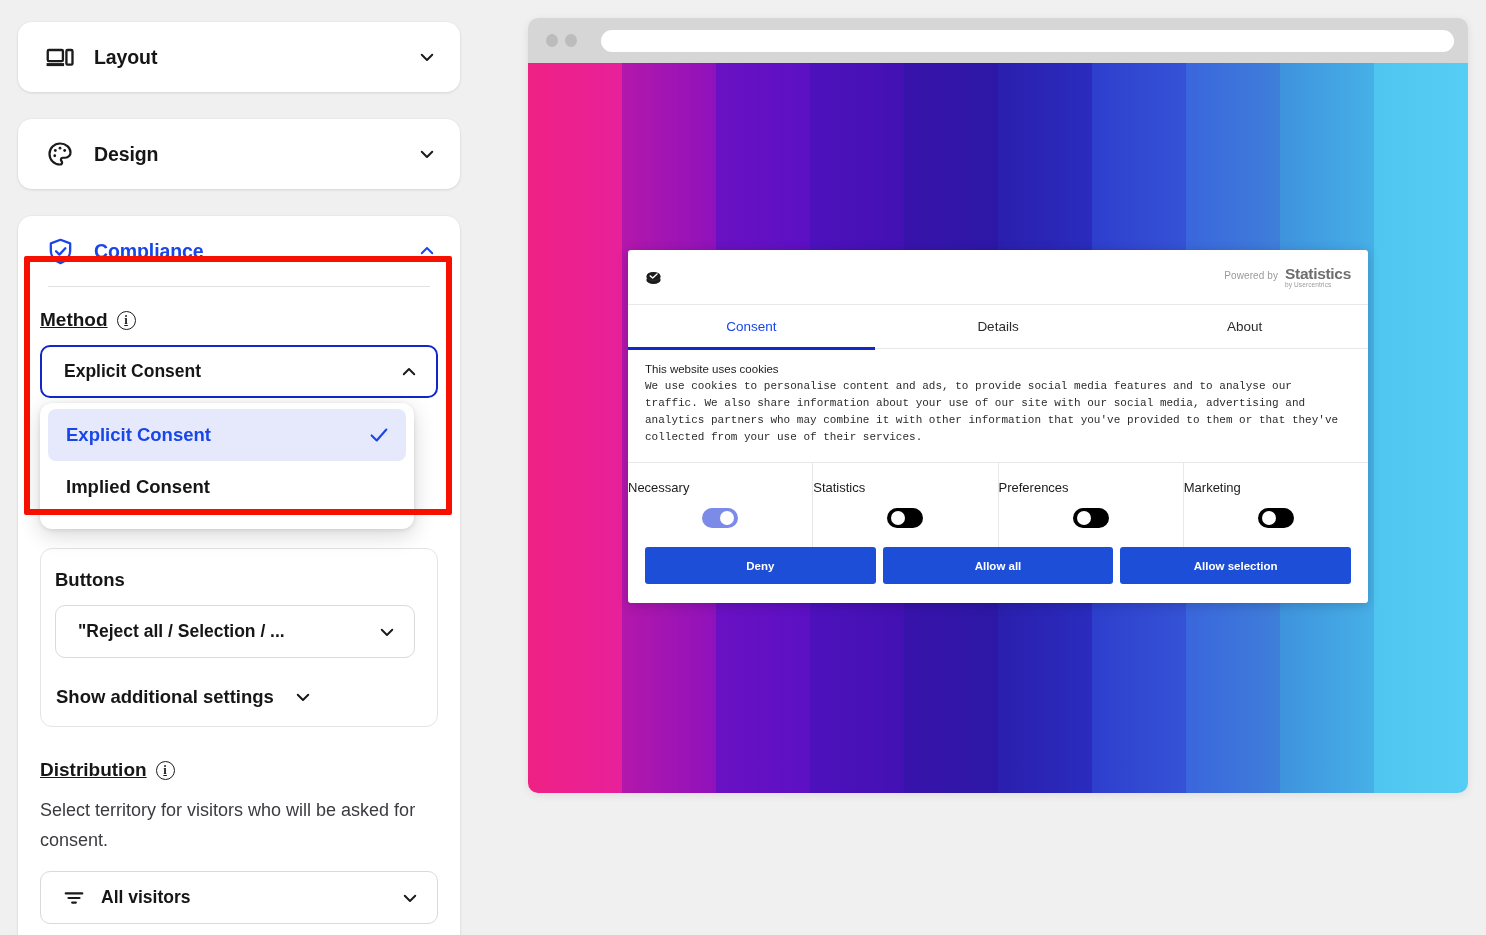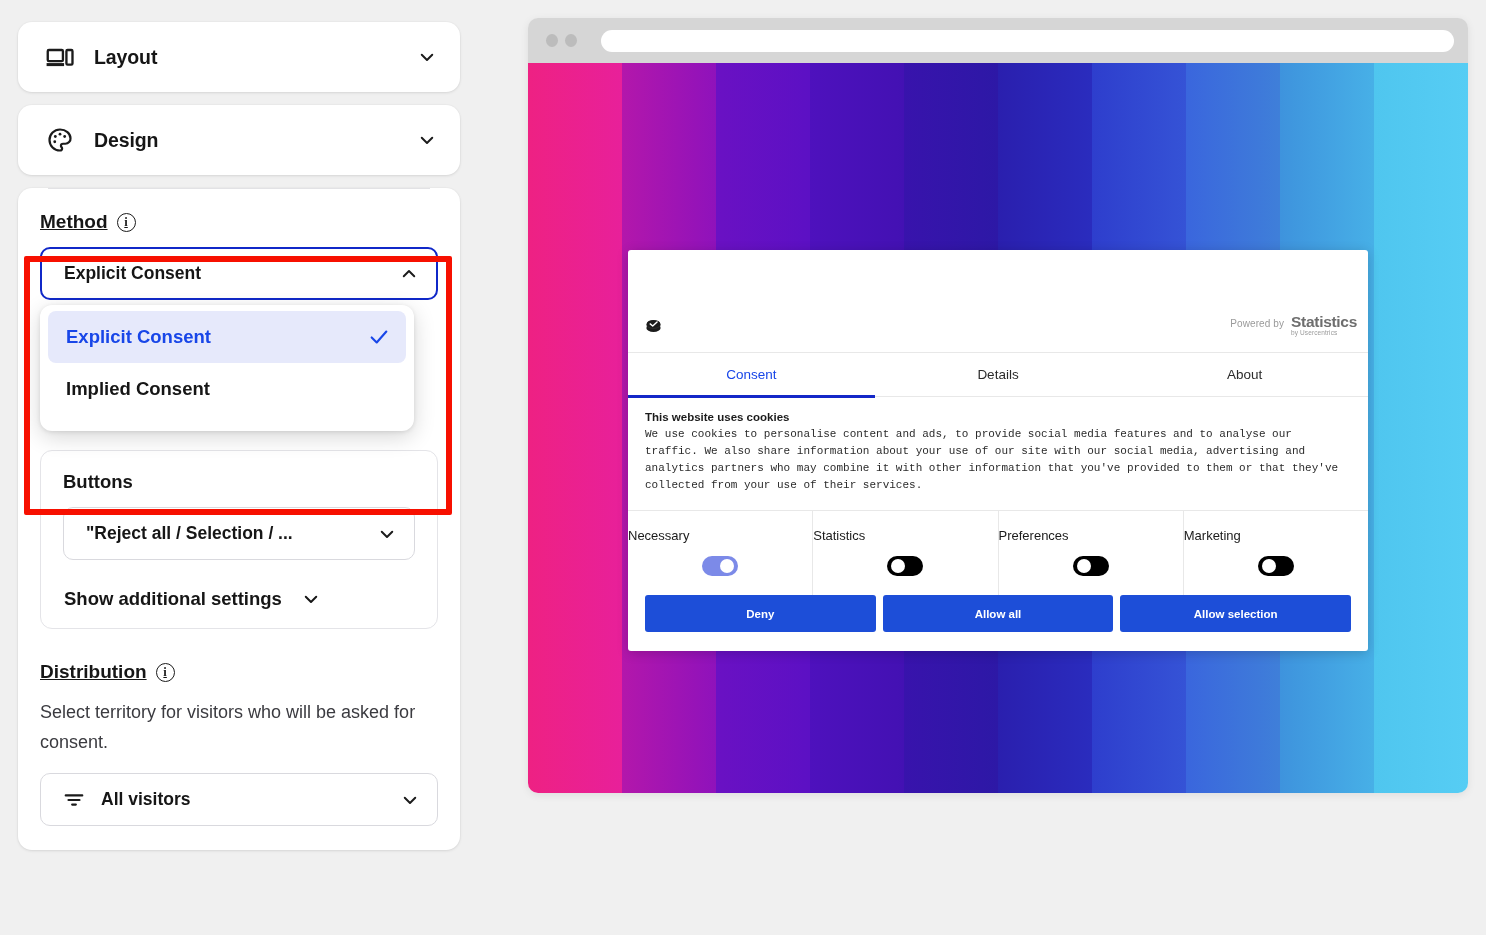--- a/index.html
+++ b/index.html
@@ -13,21 +13,21 @@
 
   
   .sidebar {
     position: absolute; left: 18px; top: 22px;
     width: 442px;
   }
   .accordion {
     background: #fff;
     border-radius: 14px;
     box-shadow: 0 1px 3px rgba(0,0,0,.10), 0 0 0 1px rgba(0,0,0,.015);
-    margin-bottom: 13px;
+    margin-bottom: 27px;
   }
   .acc-head {
     display: flex; align-items: center;
     height: 70px; padding: 0 24px 0 27px;
     cursor: pointer;
   }
   .acc-icon { width: 30px; height: 30px; flex: 0 0 30px; display:flex; align-items:center; justify-content:center; }
   .acc-title {
     flex: 1 1 auto; margin-left: 19px;
     font-size: 19.5px; font-weight: 700; color: #161616;
@@ -90,21 +90,21 @@
     position: absolute; left: 24px; top: 256px;
     width: 428px; height: 259px;
     border: 6px solid #f71000;
     border-radius: 2px;
     z-index: 40; pointer-events: none;
   }
 
   
   .inner-card {
     border: 1px solid #e4e4e8; border-radius: 12px;
-    padding: 20px 22px 18px 22px;
+    padding: 20px 22px 18px 14px;
     margin-top: 18px;
   }
   .inner-label {
     font-size: 18.5px; font-weight: 700; color: #161616; margin-bottom: 14px;
   }
   .show-more {
     display: flex; align-items: center; gap: 20px;
     margin-top: 28px; padding-left: 1px; cursor: pointer;
   }
   .show-more span { font-size: 18.5px; font-weight: 700; color: #161616; }
@@ -140,41 +140,41 @@
   .cookiebanner {
     position: absolute; left: 100px; top: 187px;
     width: 740px;
     background: #fff;
     border-radius: 3px;
     box-shadow: 0 2px 12px rgba(0,0,0,.18);
     overflow: hidden;
   }
   .cb-head {
     height: 55px; display: flex; align-items: center;
-    padding: 0 11px 0 16px; border-bottom: 1px solid #e8e8e8; margin-top: 48px;
+    padding: 0 17px 0 16px; border-bottom: 1px solid #e8e8e8;
   }
   .cb-logo { width: 19px; height: 19px; }
   .cb-powered {
     margin-left: auto; display: flex; align-items: flex-start; gap: 7px;
   }
   .cb-powered-txt { font-size: 10px; color: #9a9a9a; padding-top: 4px; letter-spacing: .1px; }
   .cb-brand { line-height: 1; text-align: left; }
   .cb-brand-main { font-size: 15.5px; font-weight: 700; color: #6e6e6e; letter-spacing: -.3px; }
   .cb-brand-sub { font-size: 6.5px; color: #9a9a9a; letter-spacing: .1px; margin-top: 1px; }
 
   .cb-tabs { display: flex; border-bottom: 1px solid #e8e8e8; }
   .cb-tab {
     flex: 1 1 0; text-align: center; padding: 14px 0 13px 0;
     font-size: 13.5px; color: #2b2b2b; cursor: pointer;
     border-bottom: 3px solid transparent; margin-bottom: -2px;
   }
   .cb-tab.active { color: #1846e8; border-bottom-color: #1428c8; }
 
   .cb-body { padding: 14px 17px 16px 17px; }
-  .cb-title { font-size: 11.5px; font-weight: 700; color: #1b1b1b; margin-bottom: 3px; }
+  .cb-title { font-size: 11.5px; font-weight: 400; color: #1b1b1b; margin-bottom: 3px; }
   .cb-text { font-size: 11px; color: #2b2b2b; line-height: 17px; font-family: Liberation Mono, monospace; }
 
   .cb-cats { display: flex; border-top: 1px solid #e8e8e8; }
   .cb-cat {
     flex: 1 1 0; text-align: left; padding: 17px 0 19px 0;
     border-right: 1px solid #e8e8e8;
   }
   .cb-cat:last-child { border-right: none; }
   .cb-cat-label { font-size: 13px; color: #1b1b1b; margin-bottom: 13px; }
   .toggle {
@@ -234,20 +234,34 @@
         <span class="acc-title">Design</span>
         <span class="chev">
           <svg viewBox="0 0 24 24" width="18" height="18" fill="none" stroke="currentColor" stroke-width="2.6" stroke-linecap="round" stroke-linejoin="round">
               <polyline points="5,9 12,16 19,9"></polyline>
             </svg>
         </span>
       </div>
     </div>
 
     <div class="accordion">
+      <div class="acc-head">
+        <span class="acc-icon">
+          <svg viewBox="0 0 24 24" width="29" height="29" fill="none" stroke="#1846e8" stroke-width="1.9" stroke-linecap="round" stroke-linejoin="round">
+            <path d="M12 2.3 4 5.3v6c0 4.6 3.3 8.8 8 10.4 4.7-1.6 8-5.8 8-10.4v-6l-8-3z"></path>
+            <polyline points="8.3,11.8 11.1,14.6 16,9.3"></polyline>
+          </svg>
+        </span>
+        <span class="acc-title active">Compliance</span>
+        <span class="chev blue">
+          <svg viewBox="0 0 24 24" width="18" height="18" fill="none" stroke="currentColor" stroke-width="2.6" stroke-linecap="round" stroke-linejoin="round">
+              <polyline points="5,15 12,8 19,15"></polyline>
+            </svg>
+        </span>
+      </div>
 
       <div class="acc-body">
         <div class="divider"></div>
 
         <div class="field-label">
           <span>Method</span>
           <span class="info-i">i</span>
         </div>
 
         <div style="position:relative;">

